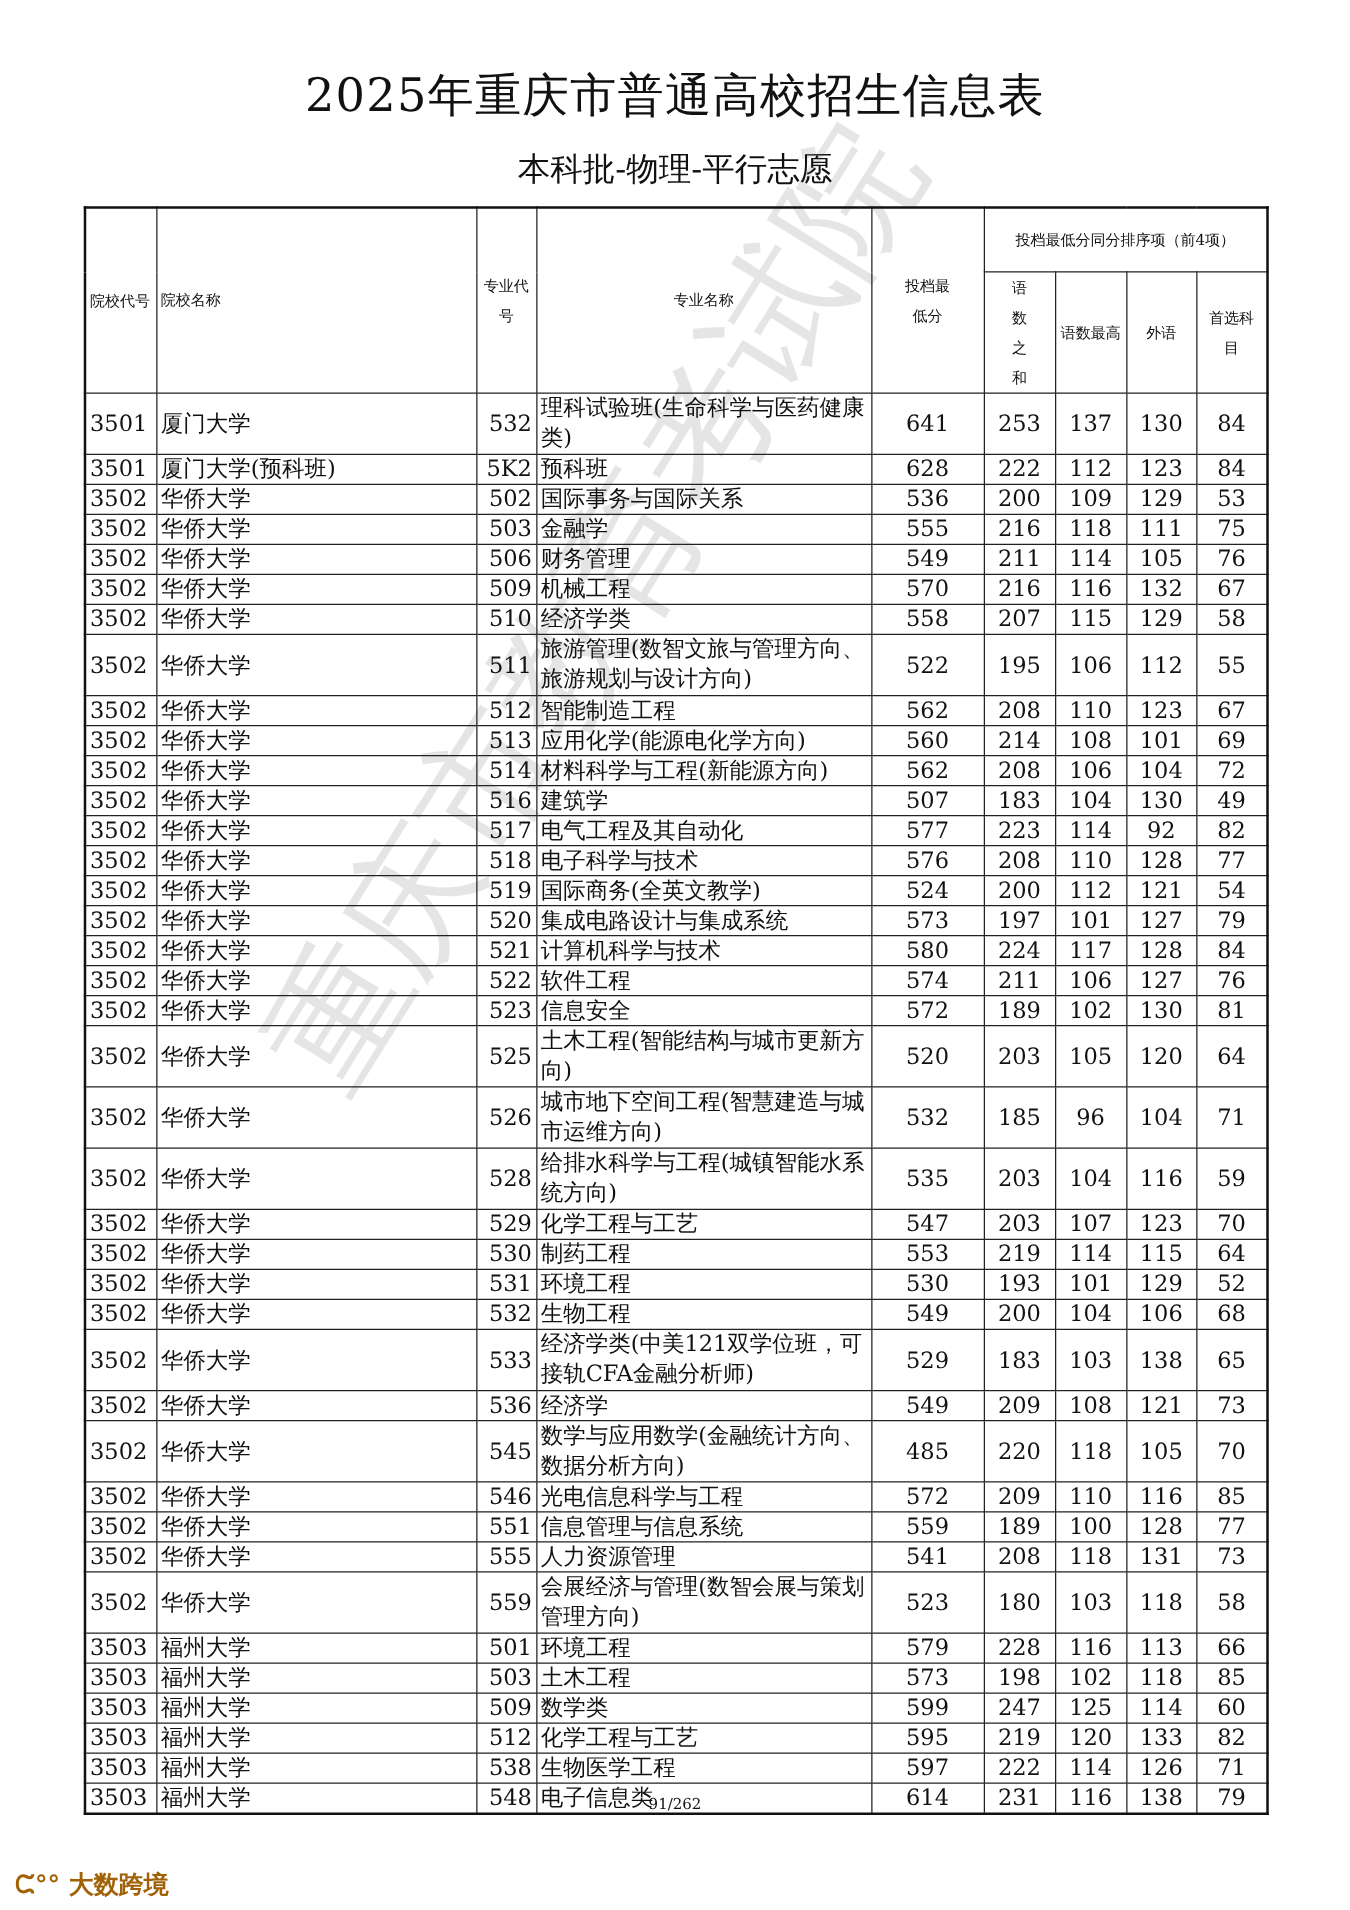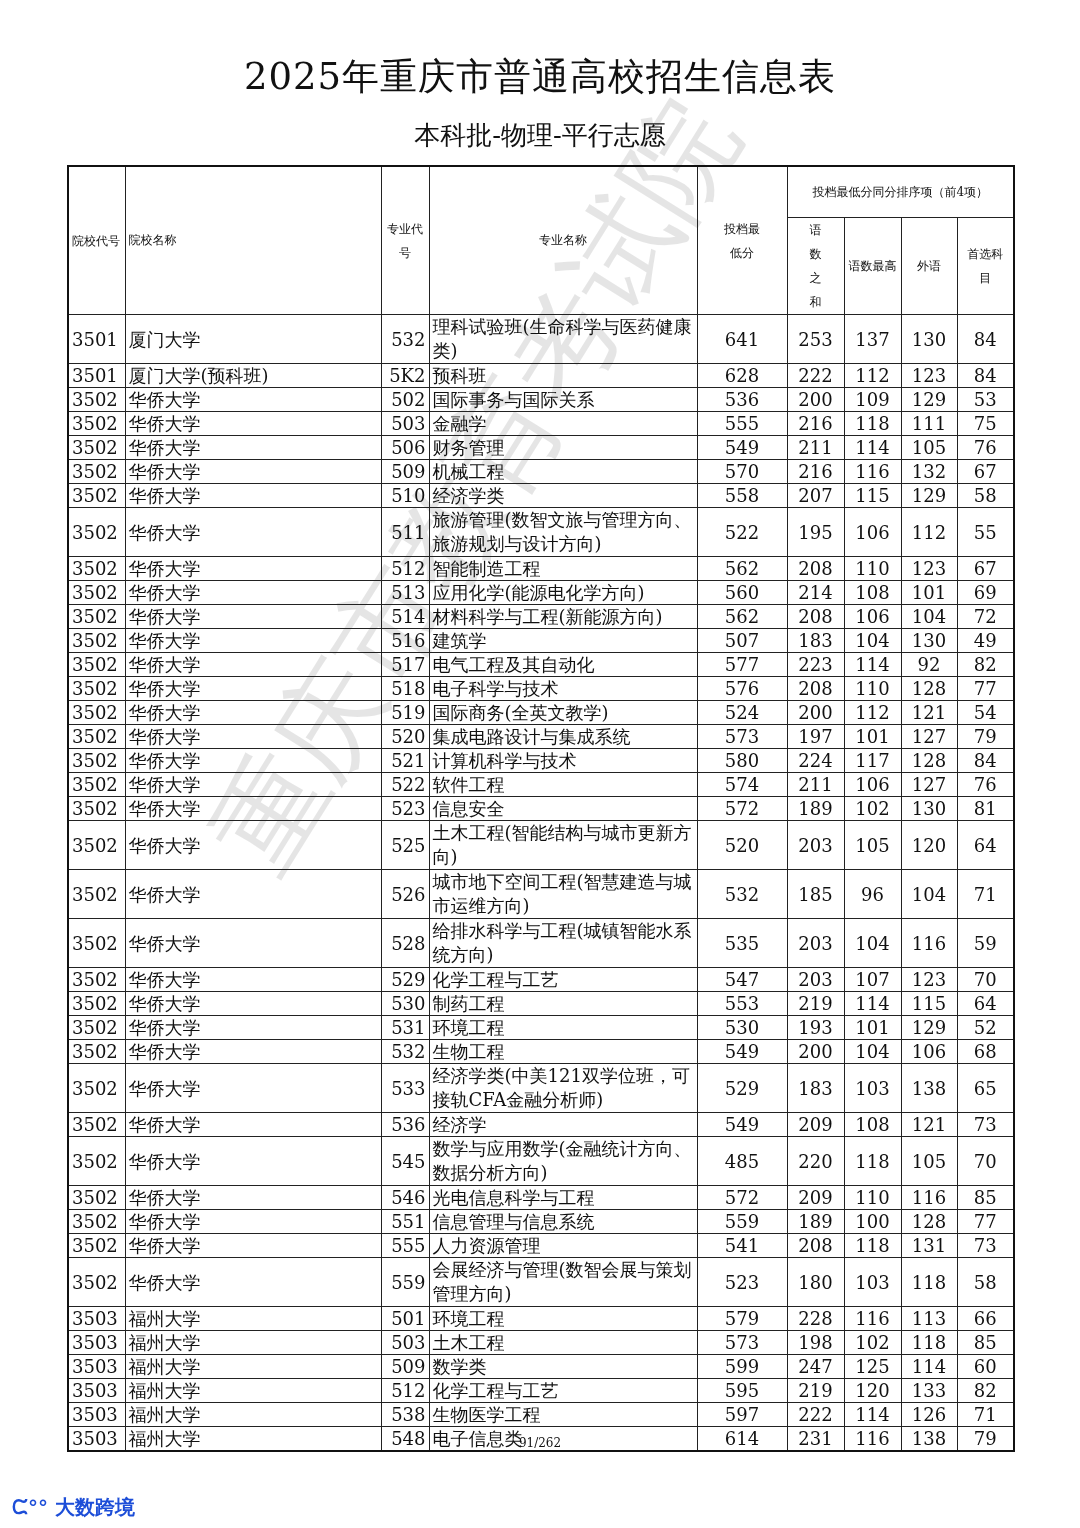--- a/index.html
+++ b/index.html
@@ -11,21 +11,21 @@
   table{border:2.5px solid #111;}
   th{font-size:12px;}
   .hdr-tall th{height:50px;}
   .c{text-align:center;}
   .r{text-align:right;}
   .l{text-align:left;}
   td.wrap{white-space:normal;line-height:24px;}
   tr.single td{height:23px;}
   tr.double td{height:48px;}
   .page{position:absolute;top:1436px;left:0;width:1080px;text-align:center;font-size:12px;}
-  .logo{position:absolute;left:12px;top:1494px;font-family:"DejaVu Sans",sans-serif;font-size:20px;color:#1d4ed8;font-weight:bold;}
+  .logo{position:absolute;left:12px;top:1494px;font-family:"DejaVu Sans",sans-serif;font-size:20px;color:#a16207;font-weight:bold;}
   .wm{position:absolute;left:180px;top:820px;font-size:110px;color:rgba(0,0,0,0.10);transform:rotate(-58deg);transform-origin:left top;white-space:nowrap;pointer-events:none;}
 </style>
 </head>
 <body>
 
 <div class="wm">重庆市教育考试院</div>
 
 <div class="title">2025年重庆市普通高校招生信息表</div>
 <div class="subtitle">本科批-物理-平行志愿</div>
 

